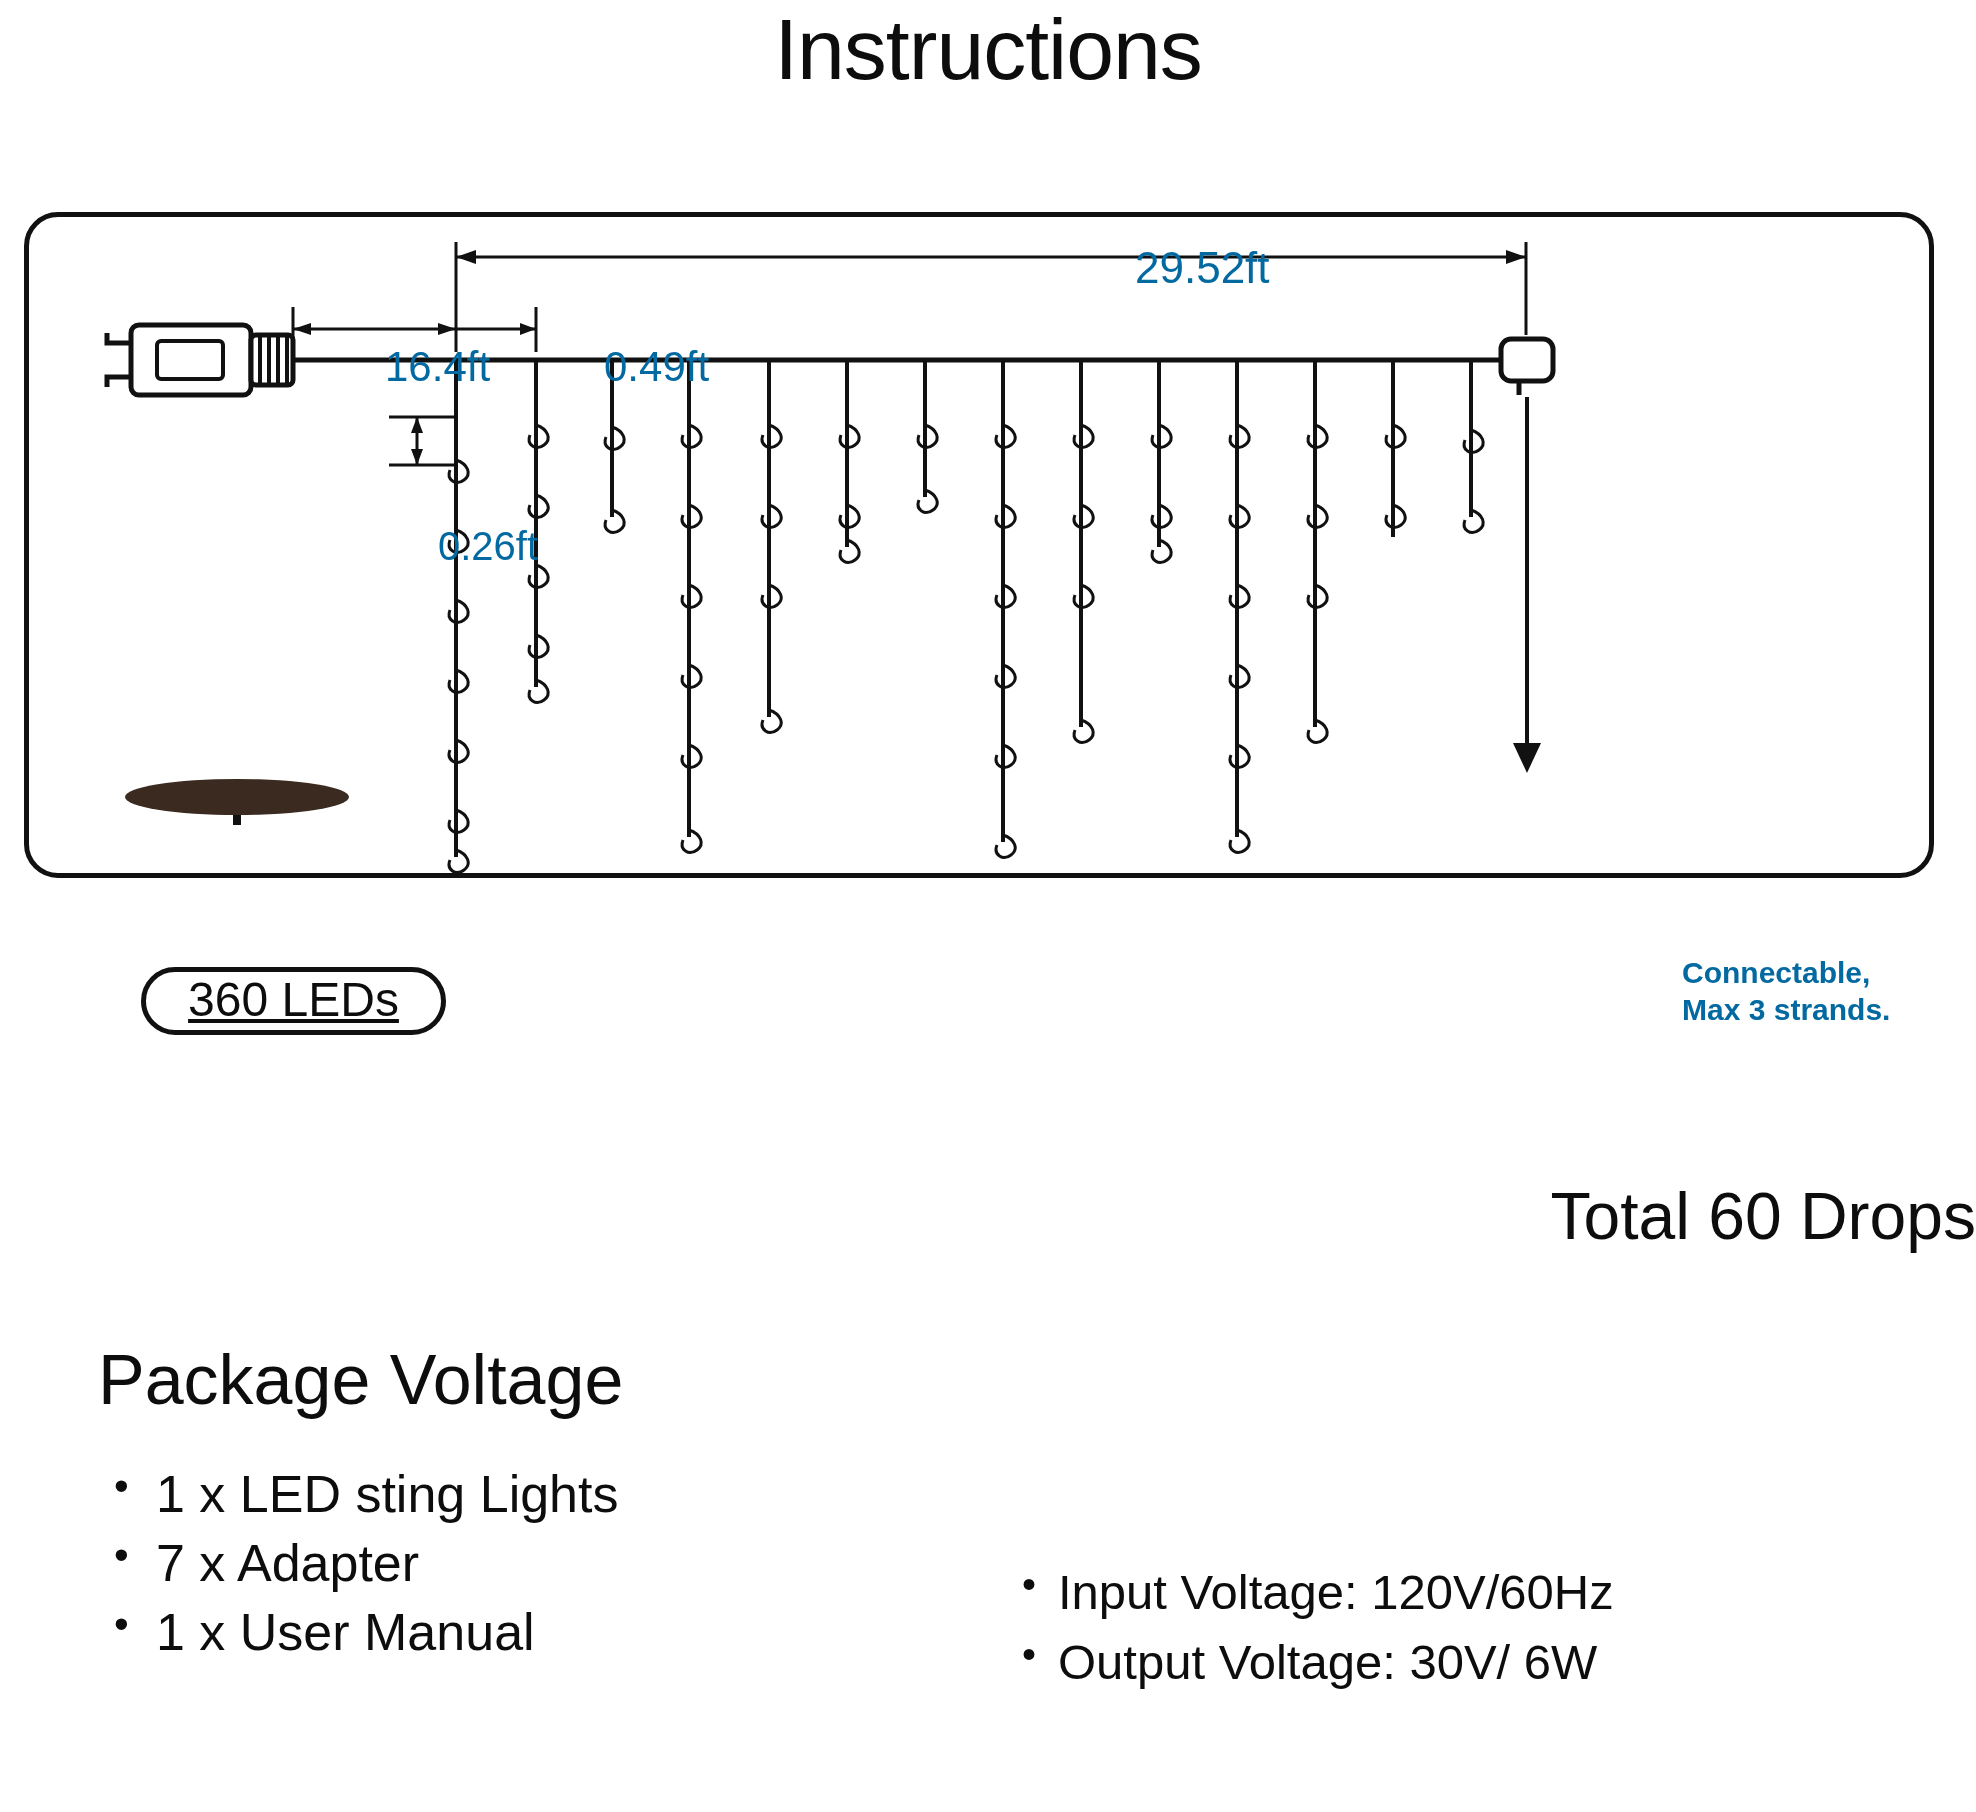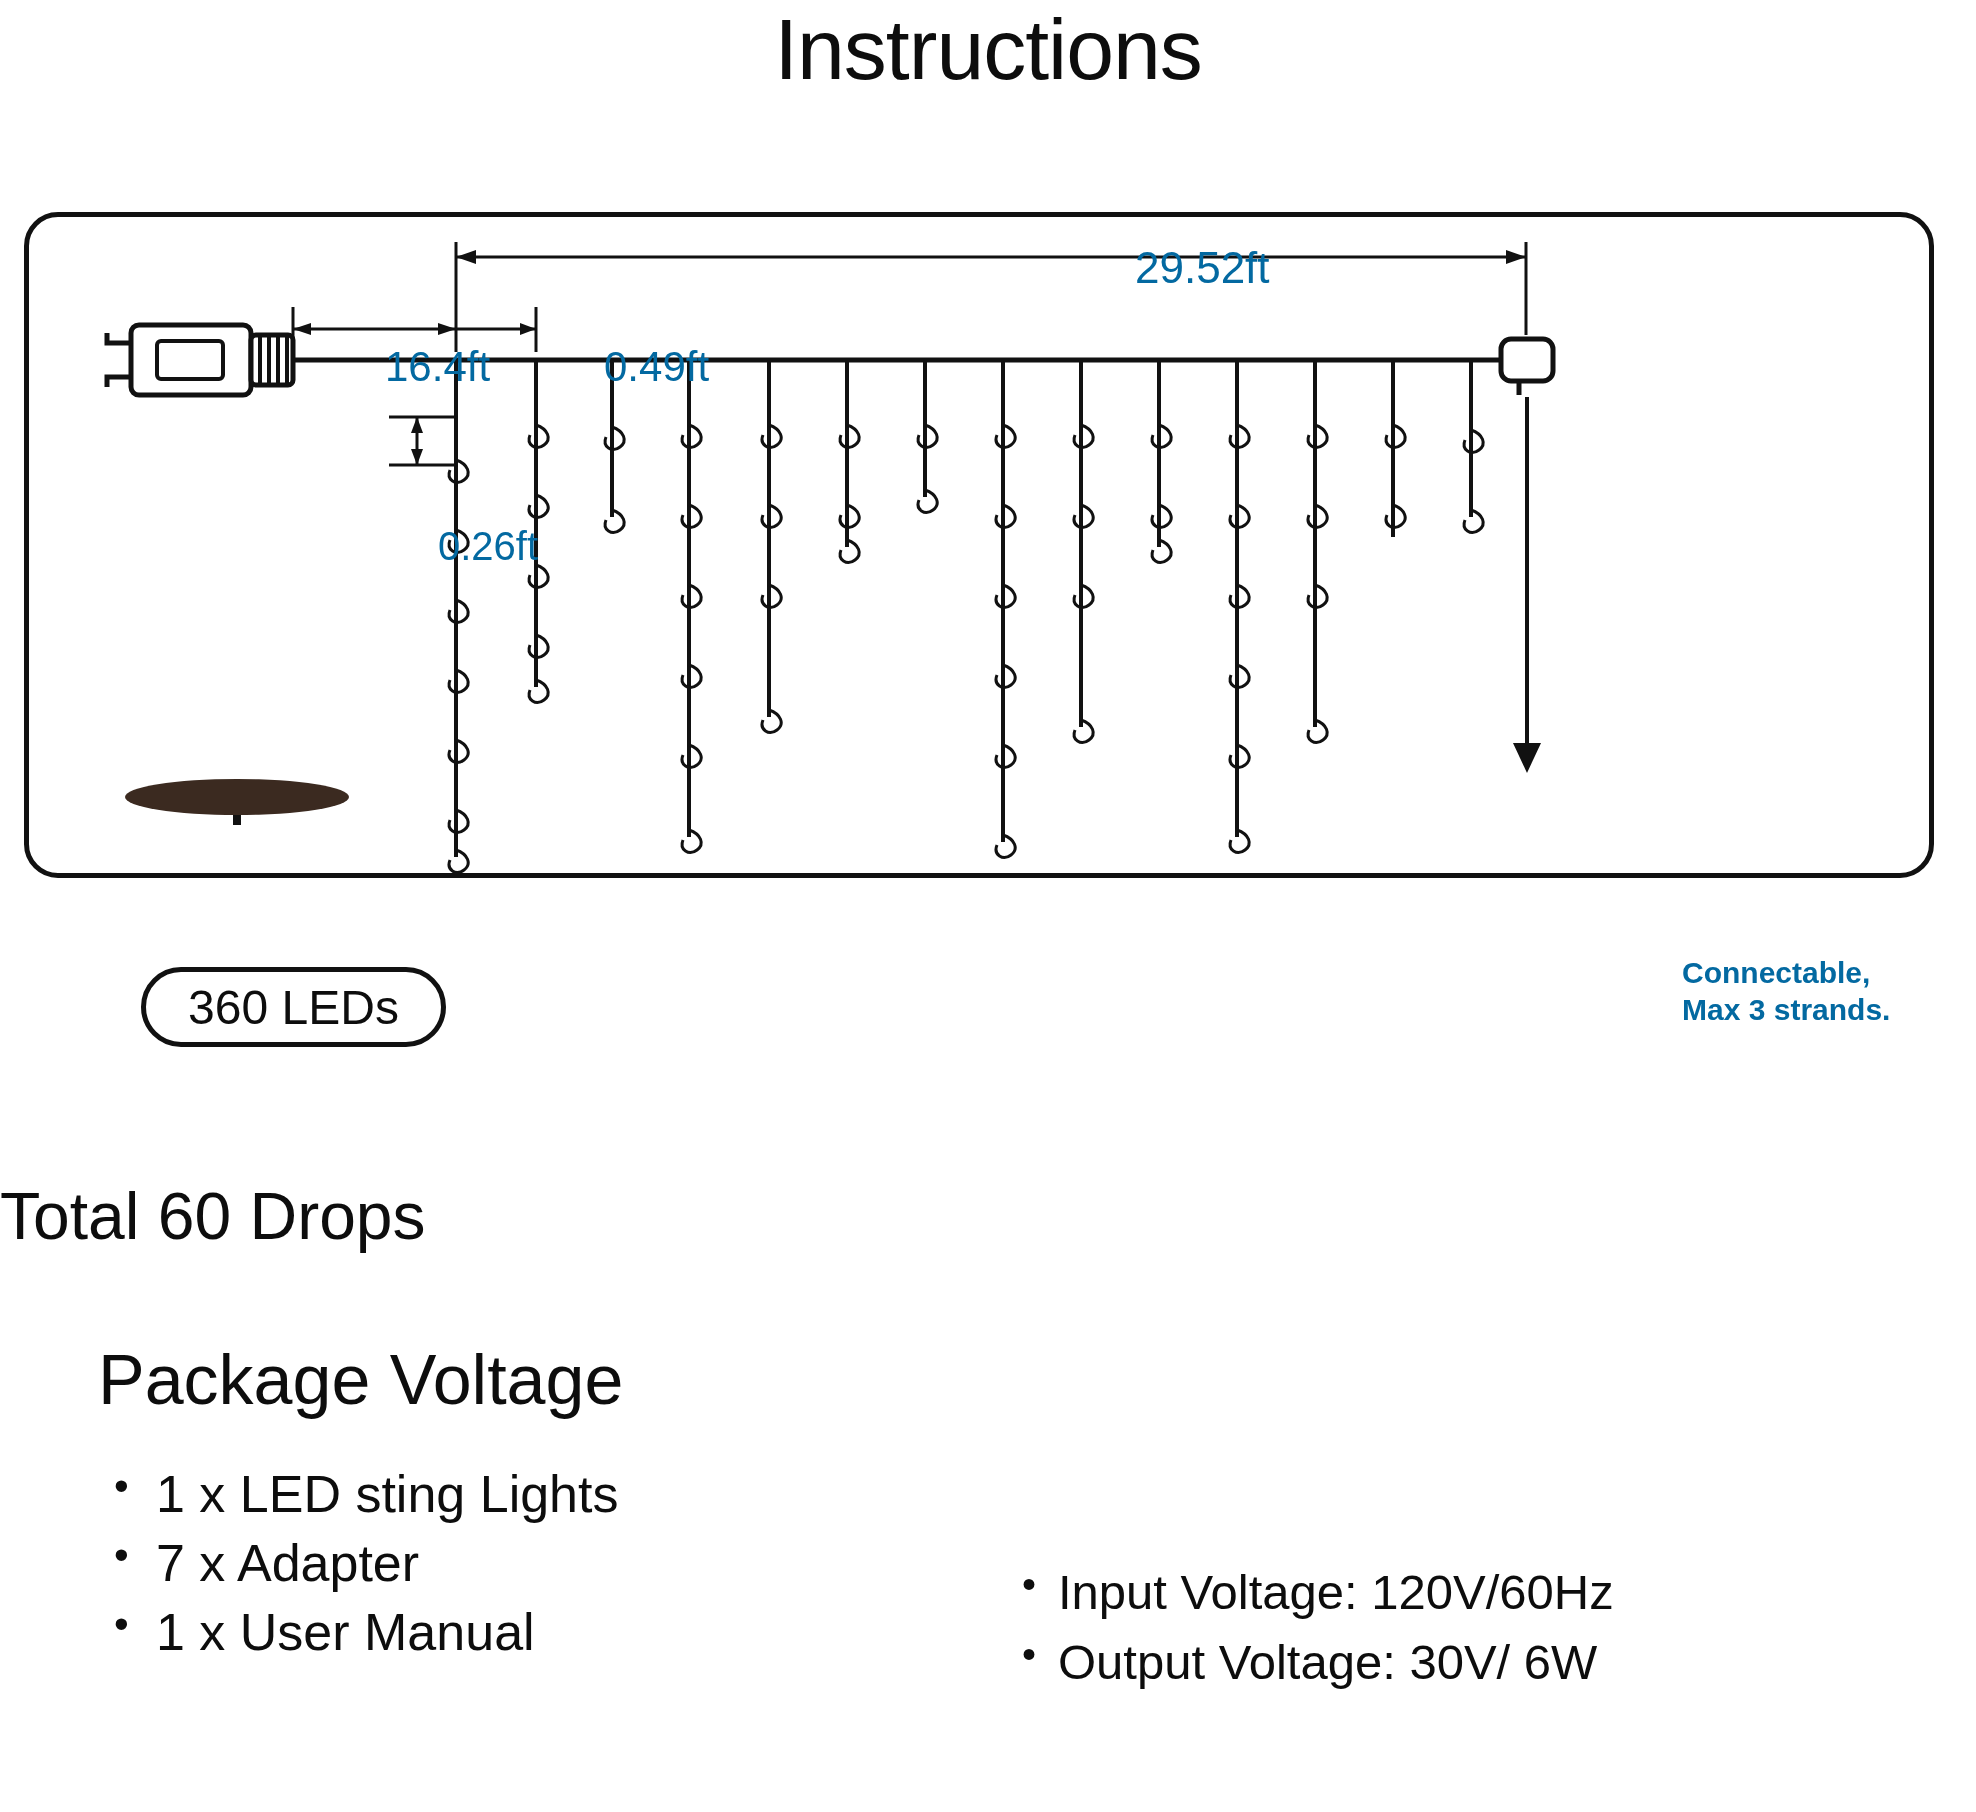--- a/index.html
+++ b/index.html
@@ -58,37 +58,37 @@
     line-height: 1.22;
     white-space: normal;
     width: 240px;
     text-align: left;
   }
   .leds-badge {
     position: absolute;
     left: 112px;
     top: 750px;
     width: 305px;
-    height: 80px;
+    height: 68px;
     border: 5px solid #111;
     border-radius: 40px;
     box-sizing: border-box;
     display: flex;
-    align-items: center;
     justify-content: center;
     font-size: 48px;
     background: #fff;
     z-index: 3;
+    text-decoration: underline;
   }
   .subtitle {
     position: absolute;
     left: 0;
     right: 0;
     top: 1178px;
-    text-align: left;
+    text-align: right;
     font-size: 66px;
   }
   .pkg-heading {
     position: absolute;
     left: 98px;
     top: 1340px;
     font-size: 70px;
   }
   ul.pkg-list {
     position: absolute;

